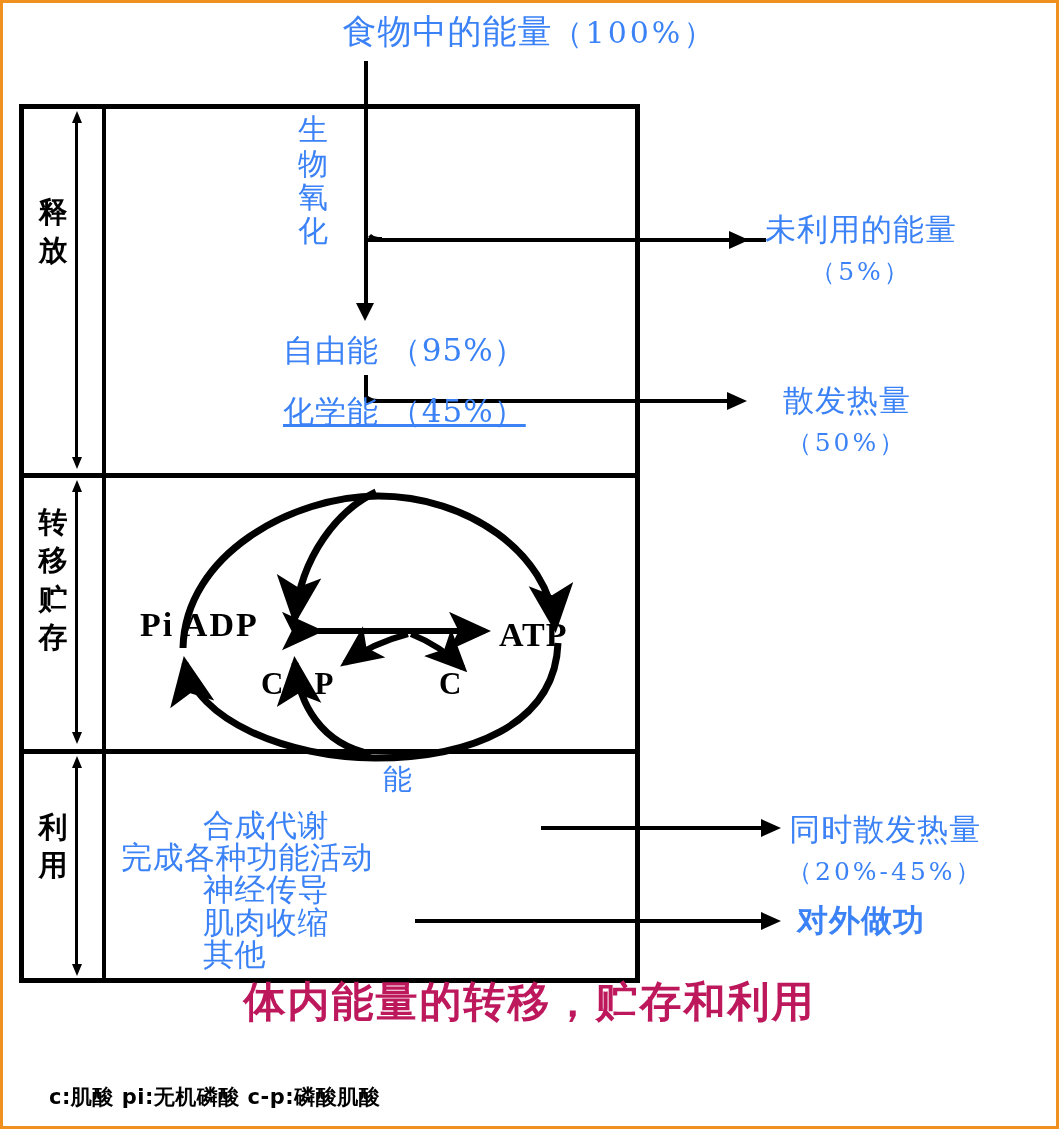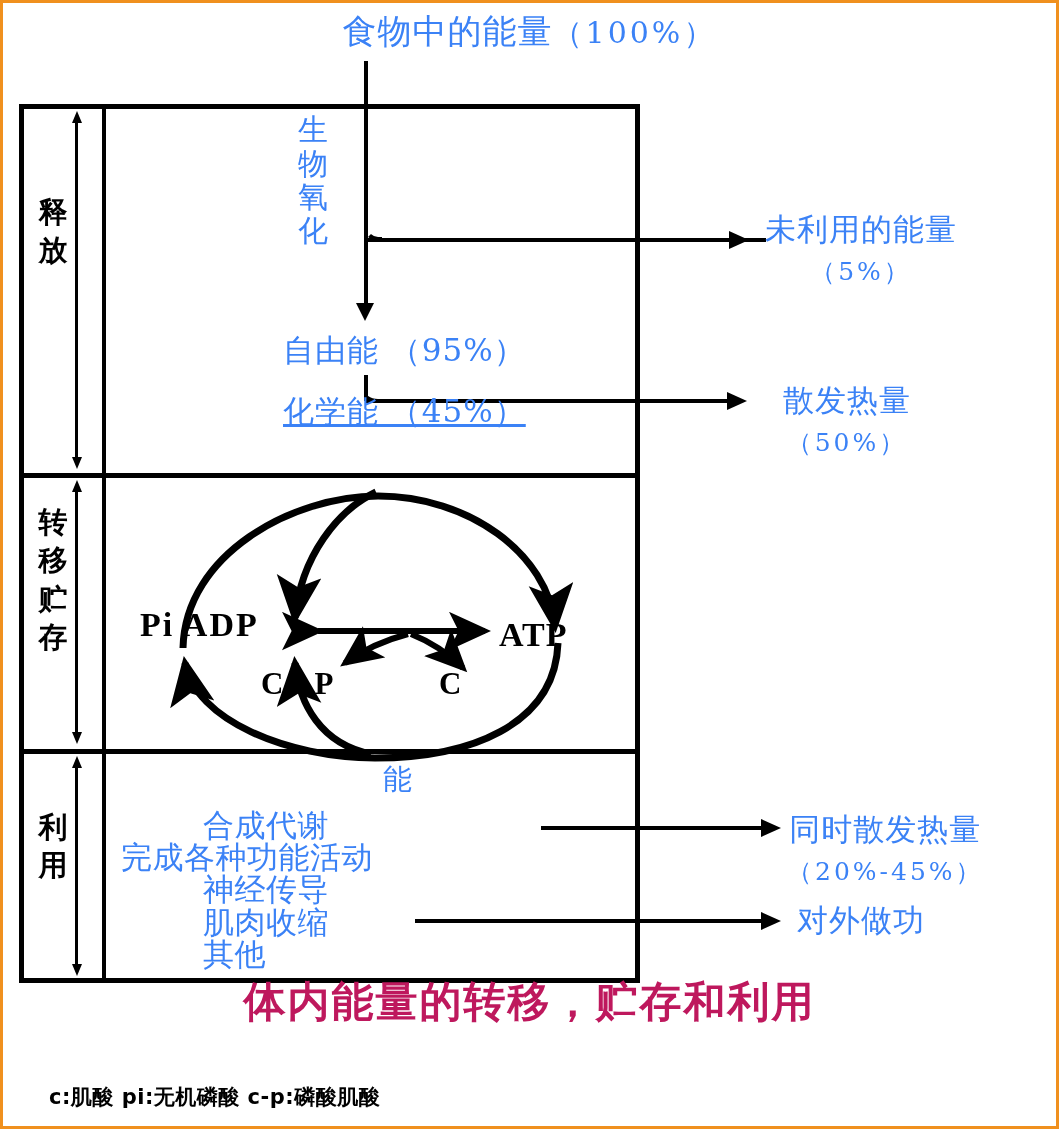--- a/index.html
+++ b/index.html
@@ -143,21 +143,21 @@
     border-left: 20px solid #000;
   }
 
   
   .callout { text-align: center; }
   .callout .main-text { font-size: 31px; letter-spacing: 1px; }
   .callout .sub-text { font-size: 25px; letter-spacing: 3px; margin-top: 4px; }
   #callout-unused { left: 762px; top: 206px; }
   #callout-heat   { left: 780px; top: 377px; }
   #callout-simul  { left: 784px; top: 806px; }
-  #callout-work   { left: 794px; top: 897px; }
+  #callout-work   { left: 794px; top: 897px; font-weight: bold; }
 
   
   #cycle-svg { left: 120px; top: 455px; }
   .cyc-text {
     font-family: "Liberation Serif", "DejaVu Serif", serif;
     font-weight: bold;
     color: #000;
   }
   #label-pi-adp { left: 137px; top: 603px; font-size: 34px; letter-spacing: 2px; }
   #label-atp    { left: 496px; top: 613px; font-size: 34px; letter-spacing: 1px; }

